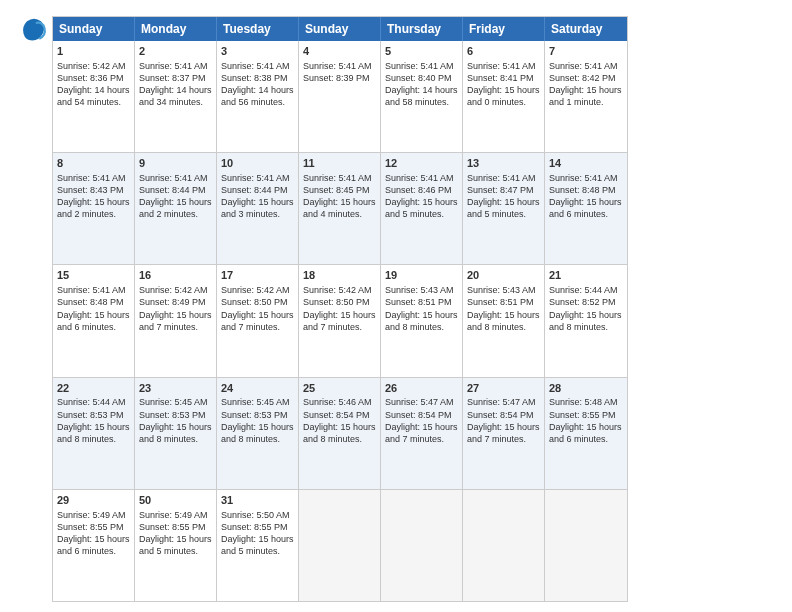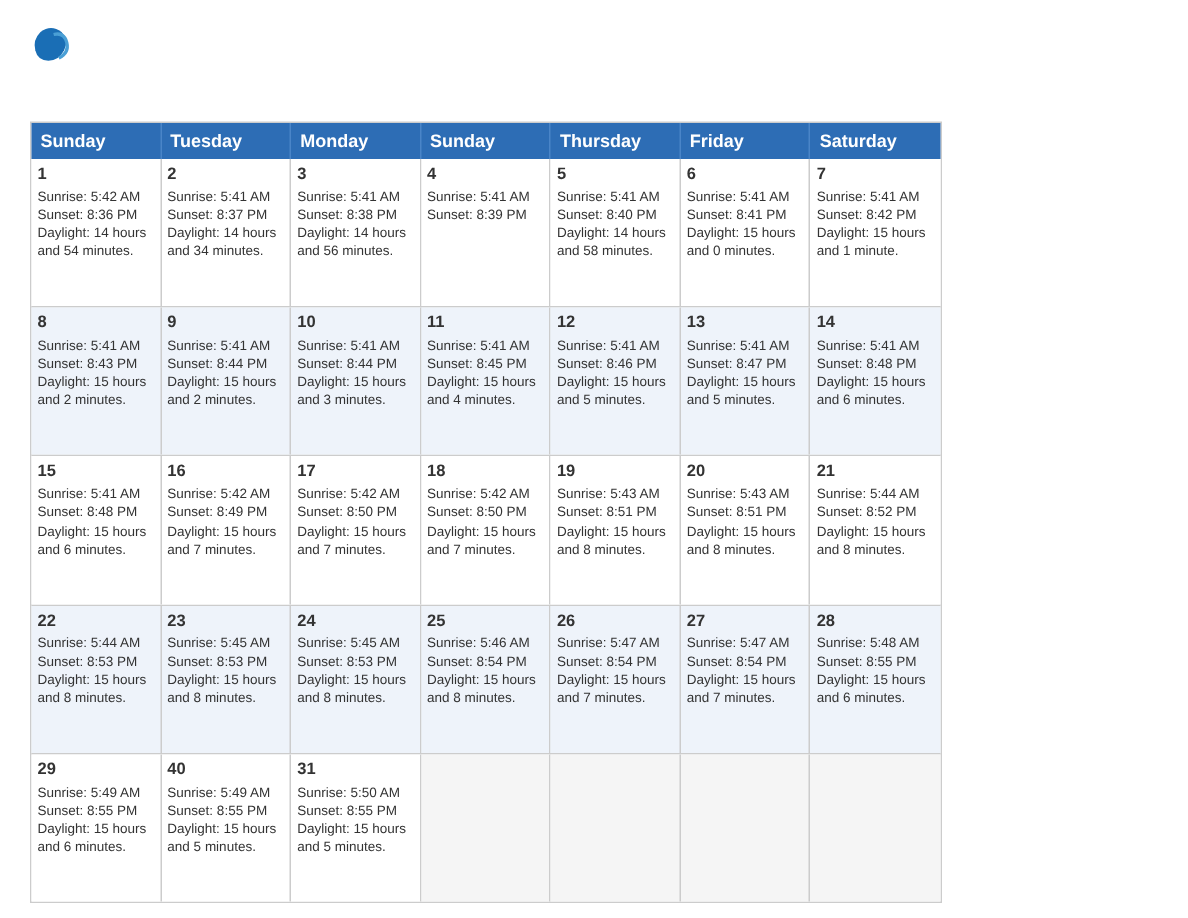--- a/index.html
+++ b/index.html
@@ -8,22 +8,21 @@
       background: #fff;
       width: 792px;
       height: 612px;
       overflow: hidden;
     }
     .page {
       width: 648px;
       height: 612px;
       padding: 16px 20px 10px 20px;
       display: flex;
-      flex-direction: column;
-      gap: 29px;
+      flex-direction: row;
     }
     .header {
       display: flex;
       justify-content: space-between;
       align-items: flex-start;
       margin-bottom: 8px;
     }
     .logo {
       display: flex;
       align-items: center;
@@ -126,22 +125,22 @@
     </div>
     <div class="title-block">
       <div class="main-title"></div>
       <div class="subtitle"></div>
     </div>
   </div>
 
   <div class="calendar">
     <div class="cal-header">
     <div class="cal-header-cell">Sunday</div>
+        <div class="cal-header-cell">Monday</div>
         <div class="cal-header-cell">Tuesday</div>
-        <div class="cal-header-cell">Monday</div>
         <div class="cal-header-cell">Sunday</div>
         <div class="cal-header-cell">Thursday</div>
         <div class="cal-header-cell">Friday</div>
         <div class="cal-header-cell">Saturday</div>
       </div>
     <div class="cal-body">
     <div class="cal-row">
           <div class="cal-cell"><span class="day-num">1</span><span>Sunrise: 5:42 AM</span><br><span>Sunset: 8:36 PM</span><br><span>Daylight: 14 hours and 54 minutes.</span></div>
           <div class="cal-cell"><span class="day-num">2</span><span>Sunrise: 5:41 AM</span><br><span>Sunset: 8:37 PM</span><br><span>Daylight: 14 hours and 34 minutes.</span></div>
           <div class="cal-cell"><span class="day-num">3</span><span>Sunrise: 5:41 AM</span><br><span>Sunset: 8:38 PM</span><br><span>Daylight: 14 hours and 56 minutes.</span></div>
@@ -172,21 +171,21 @@
           <div class="cal-cell"><span class="day-num">22</span><span>Sunrise: 5:44 AM</span><br><span>Sunset: 8:53 PM</span><br><span>Daylight: 15 hours and 8 minutes.</span></div>
           <div class="cal-cell"><span class="day-num">23</span><span>Sunrise: 5:45 AM</span><br><span>Sunset: 8:53 PM</span><br><span>Daylight: 15 hours and 8 minutes.</span></div>
           <div class="cal-cell"><span class="day-num">24</span><span>Sunrise: 5:45 AM</span><br><span>Sunset: 8:53 PM</span><br><span>Daylight: 15 hours and 8 minutes.</span></div>
           <div class="cal-cell"><span class="day-num">25</span><span>Sunrise: 5:46 AM</span><br><span>Sunset: 8:54 PM</span><br><span>Daylight: 15 hours and 8 minutes.</span></div>
           <div class="cal-cell"><span class="day-num">26</span><span>Sunrise: 5:47 AM</span><br><span>Sunset: 8:54 PM</span><br><span>Daylight: 15 hours and 7 minutes.</span></div>
           <div class="cal-cell"><span class="day-num">27</span><span>Sunrise: 5:47 AM</span><br><span>Sunset: 8:54 PM</span><br><span>Daylight: 15 hours and 7 minutes.</span></div>
           <div class="cal-cell"><span class="day-num">28</span><span>Sunrise: 5:48 AM</span><br><span>Sunset: 8:55 PM</span><br><span>Daylight: 15 hours and 6 minutes.</span></div>
         </div>
         <div class="cal-row">
           <div class="cal-cell"><span class="day-num">29</span><span>Sunrise: 5:49 AM</span><br><span>Sunset: 8:55 PM</span><br><span>Daylight: 15 hours and 6 minutes.</span></div>
-          <div class="cal-cell"><span class="day-num">40</span><span>Sunrise: 5:49 AM</span><br><span>Sunset: 8:55 PM</span><br><span>Daylight: 15 hours and 5 minutes.</span></div>
+          <div class="cal-cell"><span class="day-num">50</span><span>Sunrise: 5:49 AM</span><br><span>Sunset: 8:55 PM</span><br><span>Daylight: 15 hours and 5 minutes.</span></div>
           <div class="cal-cell"><span class="day-num">31</span><span>Sunrise: 5:50 AM</span><br><span>Sunset: 8:55 PM</span><br><span>Daylight: 15 hours and 5 minutes.</span></div>
           <div class="cal-cell empty"></div>
           <div class="cal-cell empty"></div>
           <div class="cal-cell empty"></div>
           <div class="cal-cell empty"></div>
         </div>
       </div>
   </div>
 </div>
 

